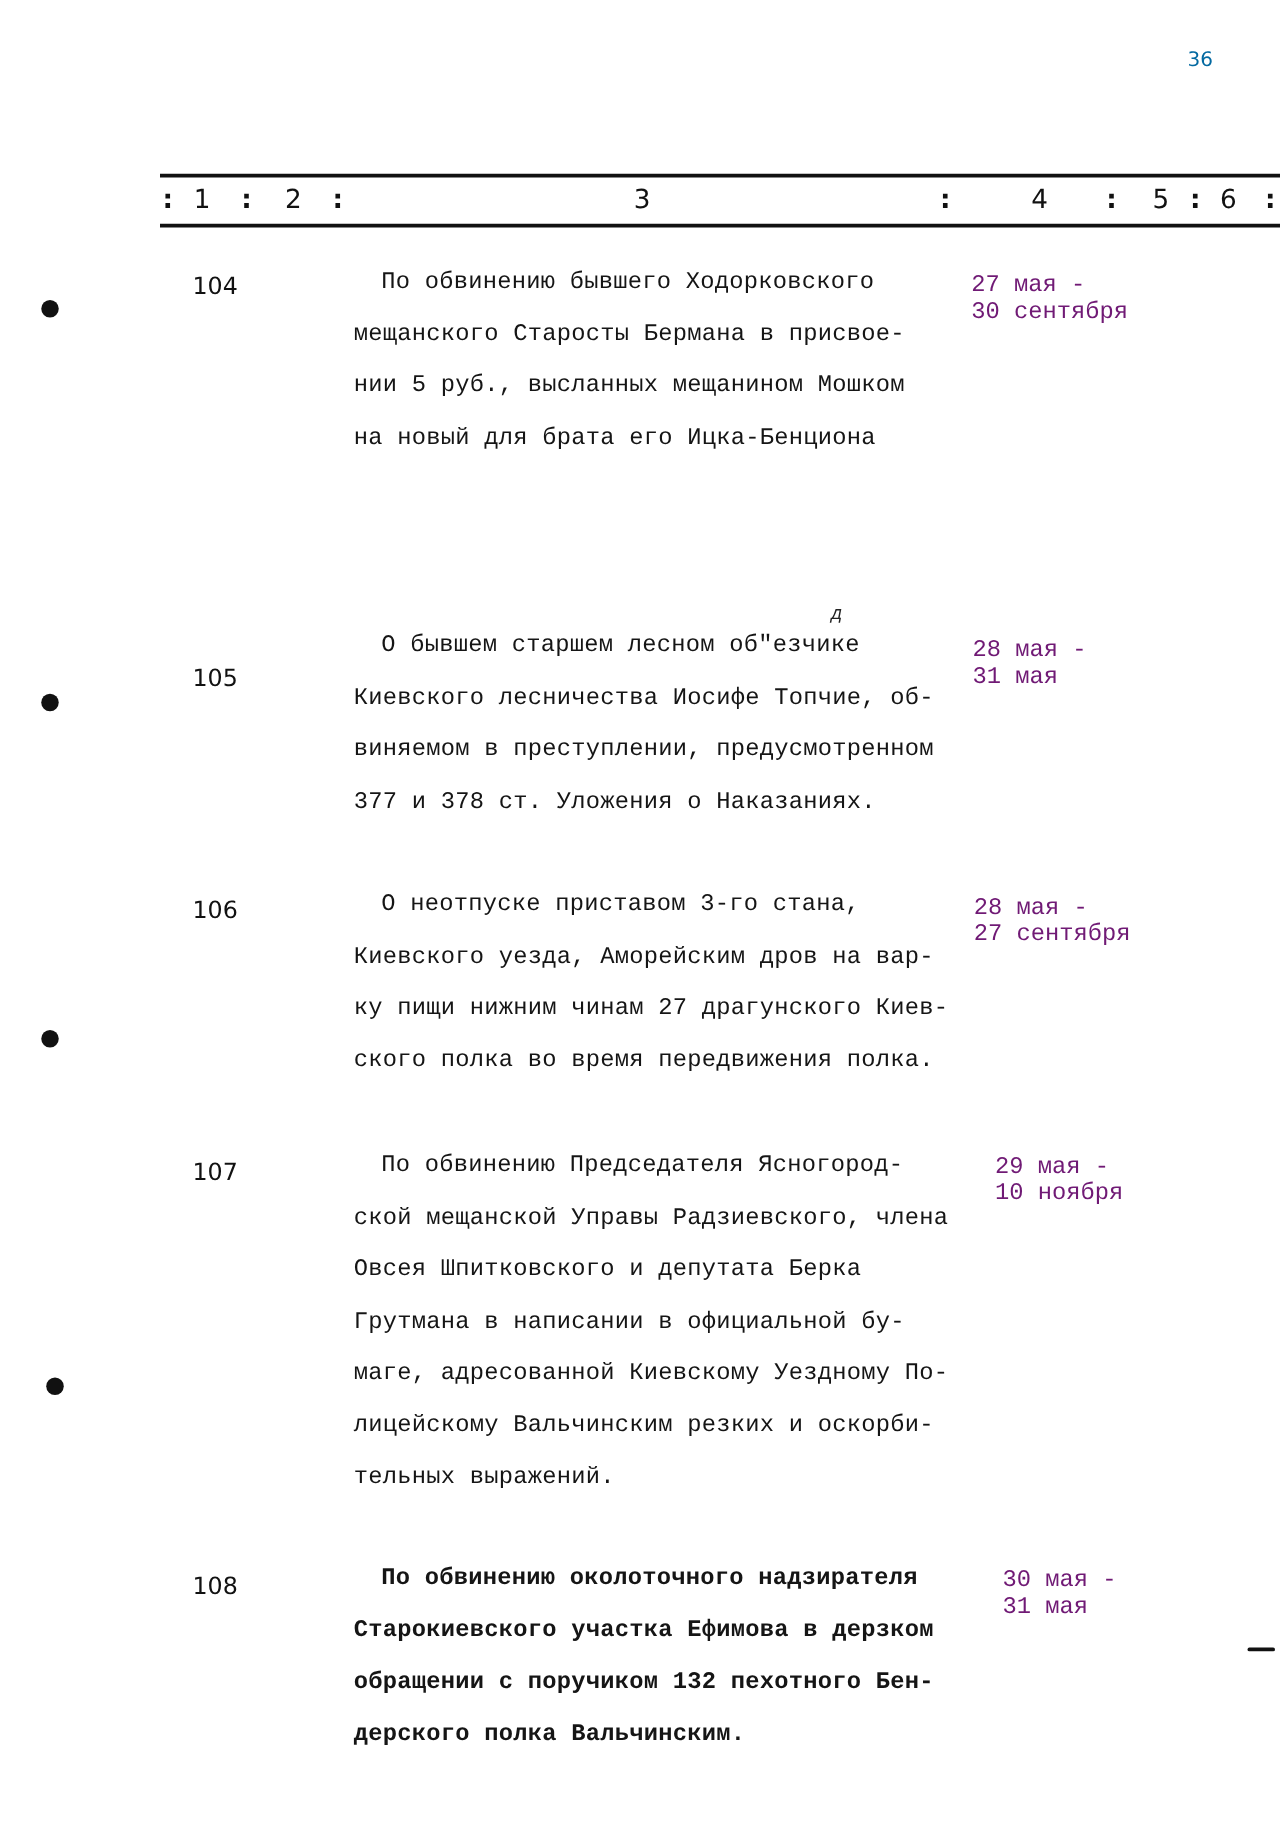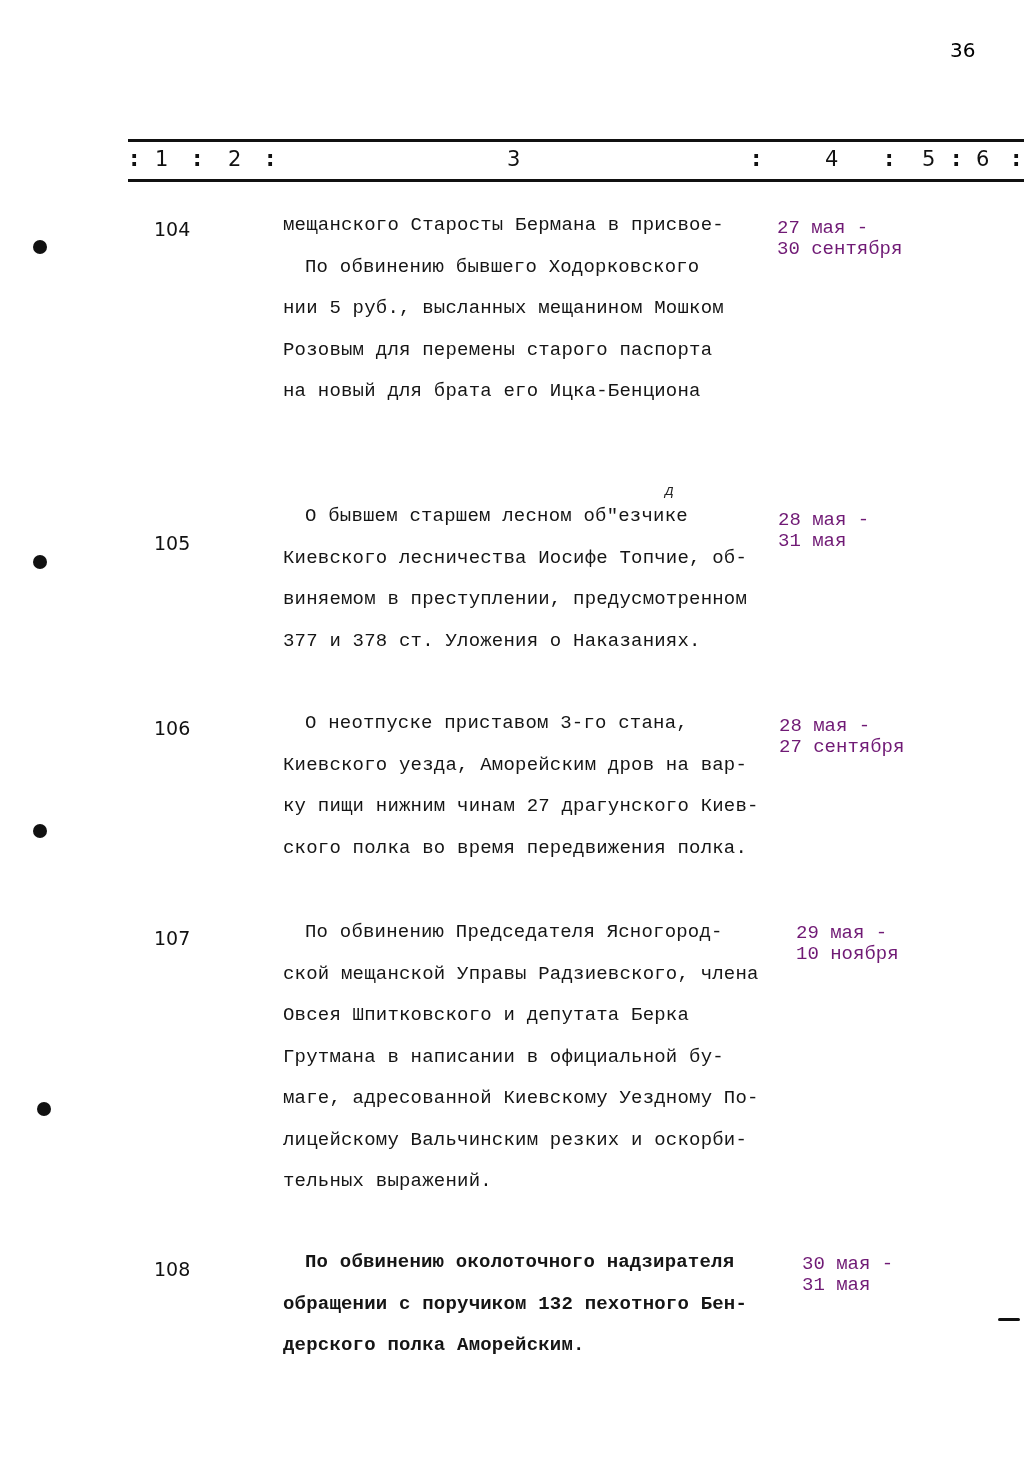--- a/index.html
+++ b/index.html
@@ -3,21 +3,21 @@
   <meta charset="utf-8">
   <style>
     html, body { margin: 0; padding: 0; }
     body {
       width: 1024px; height: 1459px; position: relative; overflow: hidden;
       background: #ffffff; color: #1a1a1a;
       font-family: "Liberation Mono", "DejaVu Sans Mono", monospace;
     }
     .page-number {
       position: absolute; left: 950px; top: 38px;
-      font-family: "DejaVu Sans", sans-serif; font-size: 20px; color: #000000;
+      font-family: "DejaVu Sans", sans-serif; font-size: 16px; color: #0369a1;
     }
     .rule { position: absolute; left: 128px; width: 896px; background: #111; }
     .rule.top { top: 139px; height: 3px; }
     .rule.bottom { top: 179px; height: 3px; }
     .col-header {
       position: absolute; top: 147px; height: 28px;
       font-family: "DejaVu Sans", sans-serif; font-size: 21px; color: #111;
     }
     .colon { position: absolute; top: 147px; font-family: "DejaVu Sans", sans-serif; font-size: 21px; font-weight: bold; color: #111; }
 
@@ -73,24 +73,23 @@
 
 <div class="punch-hole" style="left:33px; top:240px;"></div>
 <div class="punch-hole" style="left:33px; top:555px;"></div>
 <div class="punch-hole" style="left:33px; top:824px;"></div>
 <div class="punch-hole" style="left:37px; top:1102px;"></div>
 <div class="margin-mark" style="left:998px; top:1318px;"></div>
 
 <div>
   <div class="entry-number" style="top:218px;">104</div>
   <div class="entry-text" style="top:205px;">
+    <span class="line indent">По обвинению бывшего Ходорковского</span>
     <span class="line">мещанского Старосты Бермана в присвое-</span>
-    <span class="line indent">По обвинению бывшего Ходорковского</span>
     <span class="line">нии 5 руб., высланных мещанином Мошком</span>
-    <span class="line">Розовым для перемены старого паспорта</span>
     <span class="line">на новый для брата его Ицка-Бенциона</span>
   </div>
   <div class="entry-date" style="left:777px; top:218px;">
     <span>27 мая -</span>
     <span>30 сентября</span>
   </div>
 </div>
 
 <div>
   <div class="entry-number" style="top:522px;margin-top:10px;">105</div>
@@ -135,20 +134,21 @@
   <div class="entry-date" style="left:796px; top:923px;">
     <span>29 мая -</span>
     <span>10 ноября</span>
   </div>
 </div>
 
 <div>
   <div class="entry-number" style="top:1258px;">108</div>
   <div class="entry-text" style="top:1242px;font-weight:bold;">
     <span class="line indent">По обвинению околоточного надзирателя</span>
+    <span class="line">Старокиевского участка Ефимова в дерзком</span>
     <span class="line">обращении с поручиком 132 пехотного Бен-</span>
-    <span class="line">дерского полка Аморейским.</span>
+    <span class="line">дерского полка Вальчинским.</span>
   </div>
   <div class="entry-date" style="left:802px; top:1254px;">
     <span>30 мая -</span>
     <span>31 мая</span>
   </div>
 </div>
 
 </body></html>

